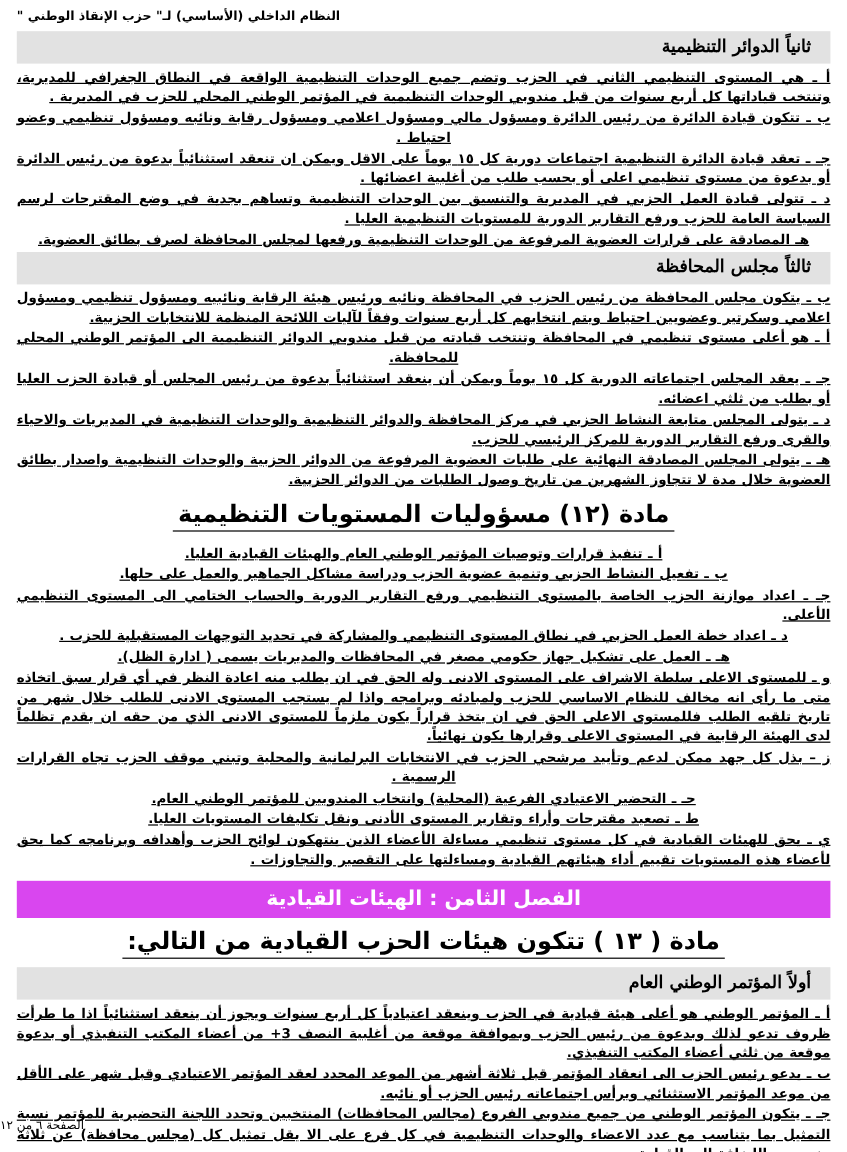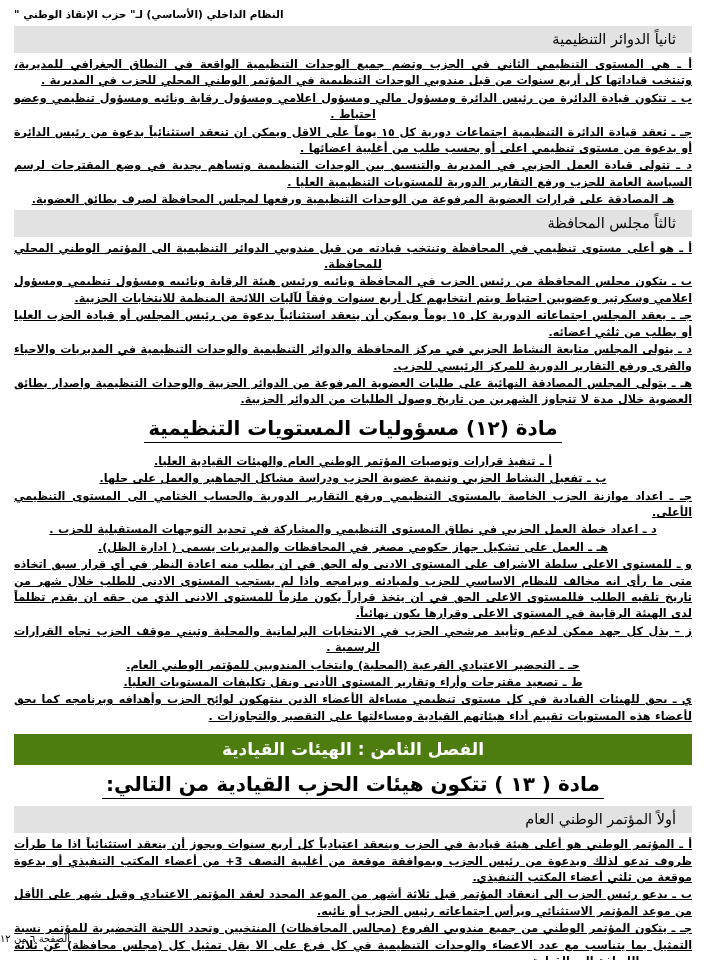--- a/index.html
+++ b/index.html
@@ -42,21 +42,21 @@
     display: inline-block;
     padding-right: 52px;
   }
 
   
   .shaded-heading {
     margin: 0 14px 0 14px;
     background: #e2e2e2;
     text-align: right;
     font-size: 14.5px;
-    font-weight: normal;
+    font-weight: bold;
     line-height: 22px;
     padding: 2px 16px 3px 0;
     font-family: "DejaVu Serif", "Liberation Serif", serif;
   }
 
   
   .body-block {
     margin: 0 14px;
     padding-top: 4px;
     text-decoration: underline;
@@ -83,21 +83,21 @@
   }
   .article-heading .ah-text {
     display: inline-block;
     border-bottom: 1.6px solid #000;
     padding: 0 4px 2px 4px;
   }
 
   
   .chapter-banner {
     margin: 9px 14px 7px 14px;
-    background: #4d7c0f;
+    background: #d946ef;
     color: #ffffff;
     text-align: center;
     font-size: 17px;
     font-weight: bold;
     line-height: 30px;
     height: 31px;
   }
 
   
   .doc-footer {
@@ -123,22 +123,22 @@
   <div class="body-block">
     <p class="para">أ ـ هي المستوى التنظيمي الثاني في الحزب وتضم جميع الوحدات التنظيمية الواقعة في النطاق الجغرافي للمديرية، وتنتخب قياداتها كل أربع سنوات من قبل مندوبي الوحدات التنظيمية في المؤتمر الوطني المحلي للحزب في المديرية .</p>
     <p class="para center-last">ب ـ تتكون قيادة الدائرة من رئيس الدائرة ومسؤول مالي ومسؤول اعلامي ومسؤول رقابة ونائبه ومسؤول تنظيمي وعضو احتياط .</p>
     <p class="para">جـ ـ تعقد قيادة الدائرة التنظيمية اجتماعات دورية كل ١٥ يوماً على الاقل ويمكن ان تنعقد استثنائياً بدعوة من رئيس الدائرة أو بدعوة من مستوى تنظيمي اعلى أو بحسب طلب من أغلبية اعضائها .</p>
     <p class="para">د ـ تتولى قيادة العمل الحزبي في المديرية والتنسيق بين الوحدات التنظيمية وتساهم بجدية في وضع المقترحات لرسم السياسة العامة للحزب ورفع التقارير الدورية للمستويات التنظيمية العليا .</p>
     <p class="para center-last">هـ المصادقة على قرارات العضوية المرفوعة من الوحدات التنظيمية ورفعها لمجلس المحافظة لصرف بطائق العضوية.</p>
   </div>
 
   <div class="shaded-heading">ثالثاً مجلس المحافظة</div>
   <div class="body-block">
+    <p class="para">ب ـ يتكون مجلس المحافظة من رئيس الحزب في المحافظة ونائبه ورئيس هيئة الرقابة ونائبيه ومسؤول تنظيمي ومسؤول اعلامي وسكرتير وعضويين احتياط ويتم انتخابهم كل أربع سنوات وفقاً لآليات اللائحة المنظمة للانتخابات الحزبية.</p>
     <p class="para center-last">أ ـ هو أعلى مستوى تنظيمي في المحافظة وتنتخب قيادته من قبل مندوبي الدوائر التنظيمية الى المؤتمر الوطني المحلي للمحافظة.</p>
-    <p class="para">ب ـ يتكون مجلس المحافظة من رئيس الحزب في المحافظة ونائبه ورئيس هيئة الرقابة ونائبيه ومسؤول تنظيمي ومسؤول اعلامي وسكرتير وعضويين احتياط ويتم انتخابهم كل أربع سنوات وفقاً لآليات اللائحة المنظمة للانتخابات الحزبية.</p>
     <p class="para">جـ ـ يعقد المجلس اجتماعاته الدورية كل ١٥ يوماً ويمكن أن ينعقد استثنائياً بدعوة من رئيس المجلس أو قيادة الحزب العليا أو بطلب من ثلثي اعضائه.</p>
     <p class="para">د ـ يتولى المجلس متابعة النشاط الحزبي في مركز المحافظة والدوائر التنظيمية والوحدات التنظيمية في المديريات والاحياء والقرى ورفع التقارير الدورية للمركز الرئيسي للحزب.</p>
     <p class="para">هـ ـ يتولى المجلس المصادقة النهائية على طلبات العضوية المرفوعة من الدوائر الحزبية والوحدات التنظيمية واصدار بطائق العضوية خلال مدة لا تتجاوز الشهرين من تاريخ وصول الطلبات من الدوائر الحزبية.</p>
   </div>
 
   <div class="article-heading">
     <span class="ah-text">مادة (١٢) مسؤوليات المستويات التنظيمية</span>
   </div>
   <div class="body-block">
     <p class="para center-last">أ ـ تنفيذ قرارات وتوصيات المؤتمر الوطني العام والهيئات القيادية العليا.</p>

